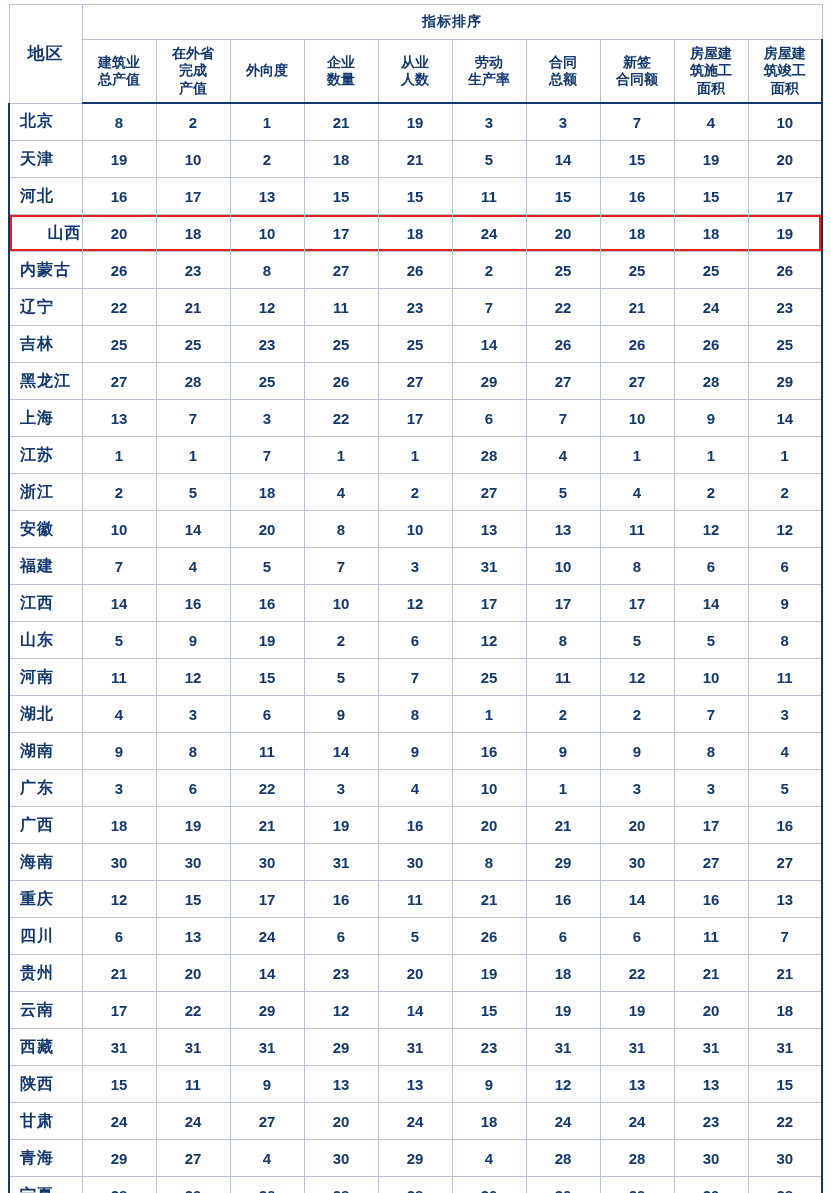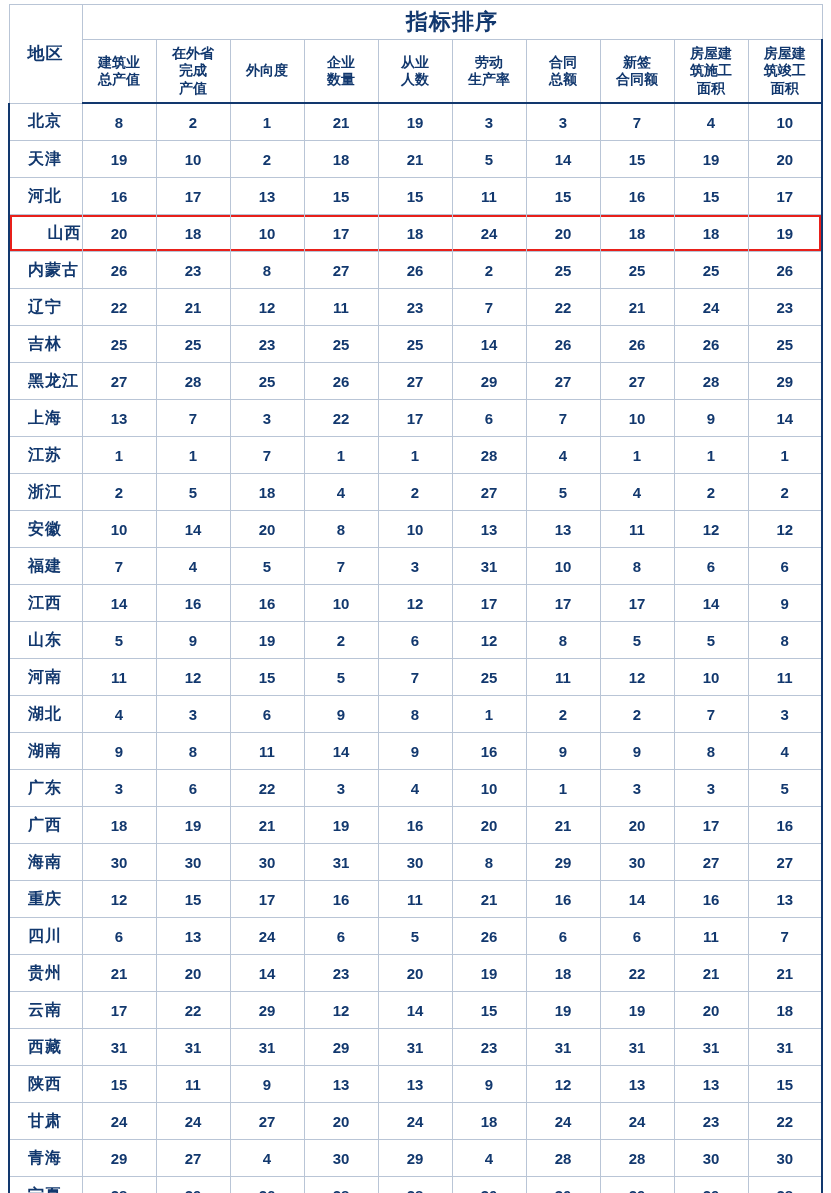--- a/index.html
+++ b/index.html
@@ -40,38 +40,38 @@
   th.corner-region {
     width: 72px;
     font-size: 17px;
     letter-spacing: 1px;
     border-left: 2px solid #12386e;
     border-right: 1px solid #b9c5d6;
     margin-top: 12px;
   }
   th.group-title {
     height: 34px;
-    font-size: 22px;
+    font-size: 14px;
     letter-spacing: 1px;
     border-right: 2px solid #12386e;
   }
   th.col-head {
     height: 62px;
     font-size: 14px;
     line-height: 1.22;
     padding: 2px 1px;
   }
   th.col-head.last { border-right: 2px solid #12386e; }
 
   tbody td.region {
     height: 36px;
     font-size: 16px;
     letter-spacing: 1px;
     text-align: left;
-    padding-left: 18px;
+    padding-left: 10px;
     border-left: 2px solid #12386e;
   }
   tbody td.val {
     height: 36px;
     font-size: 15px;
   }
   tbody td.val.last { border-right: 2px solid #12386e; }
 
   
   tr.highlight td {

